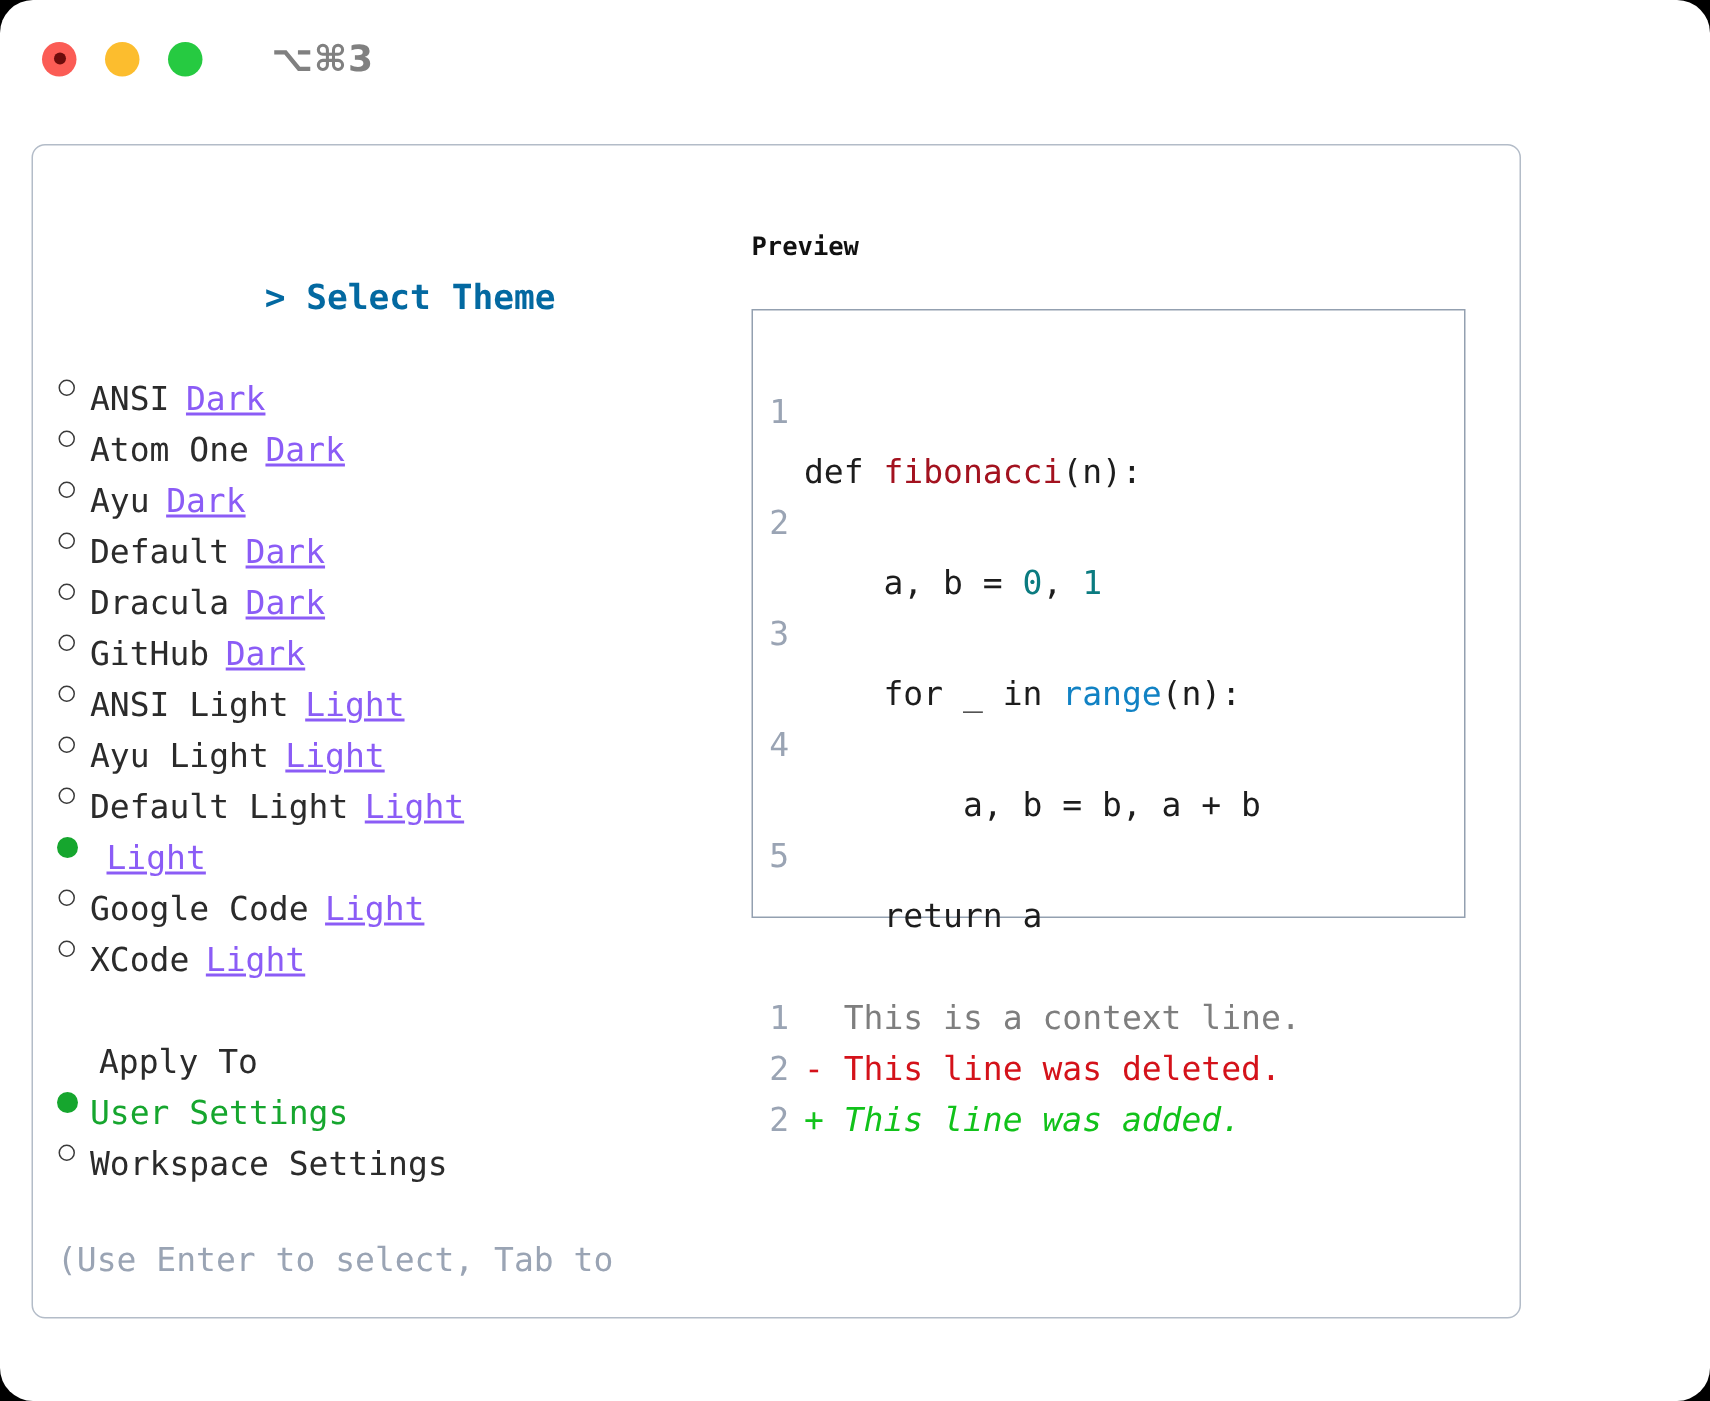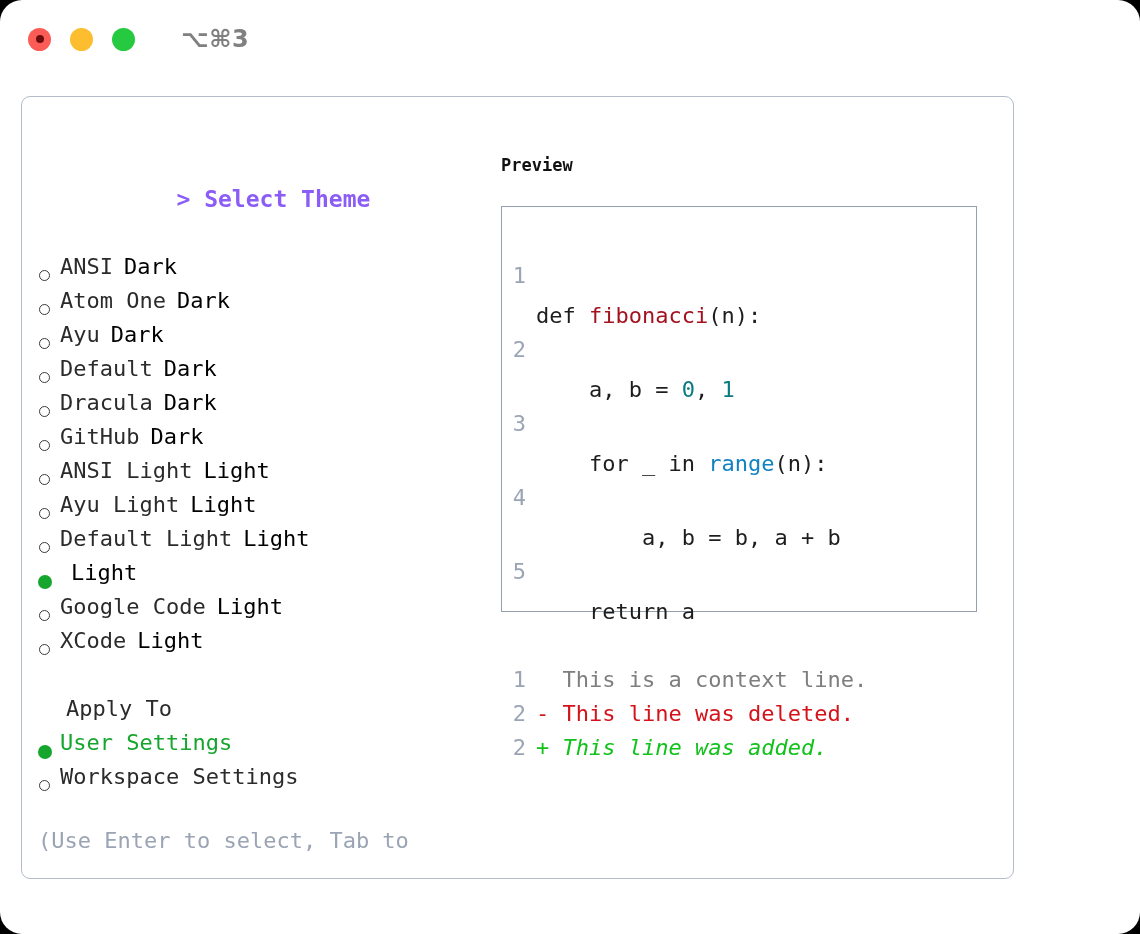--- a/index.html
+++ b/index.html
@@ -92,28 +92,28 @@
   .left-col {
     position: absolute;
     left: 16px;
     top: 51px;
     width: 460px;
   }
 
   .section-head {
     font-size: 23px;
     font-weight: bold;
-    color: #8b5cf6;
+    color: #0369a1;
     line-height: 34px;
     white-space: pre;
   }
 
   .opt-row {
     display: flex;
-    align-items: flex-end;
+    align-items: center;
     font-size: 22px;
     line-height: 34px;
     color: #2b2b2b;
     white-space: pre;
   }
   .marker {
     display: inline-block;
     width: 22px;
     flex: 0 0 22px;
     position: relative;
@@ -133,22 +133,23 @@
     left: 0px;
     top: -15px;
     width: 14px;
     height: 14px;
     border-radius: 50%;
     background: #16a62e;
   }
   .opt-label { color: #2b2b2b; }
   .opt-row.selected .opt-label { color: #16a62e; }
   .opt-suffix {
-    color: #000000;
+    color: #8b5cf6;
     margin-left: 11px;
+    text-decoration: underline;
   }
 
   .apply-head {
     font-size: 22px;
     color: #2b2b2b;
     line-height: 34px;
     padding-left: 28px;
     white-space: pre;
   }
   .spacer-row { height: 34px; }

